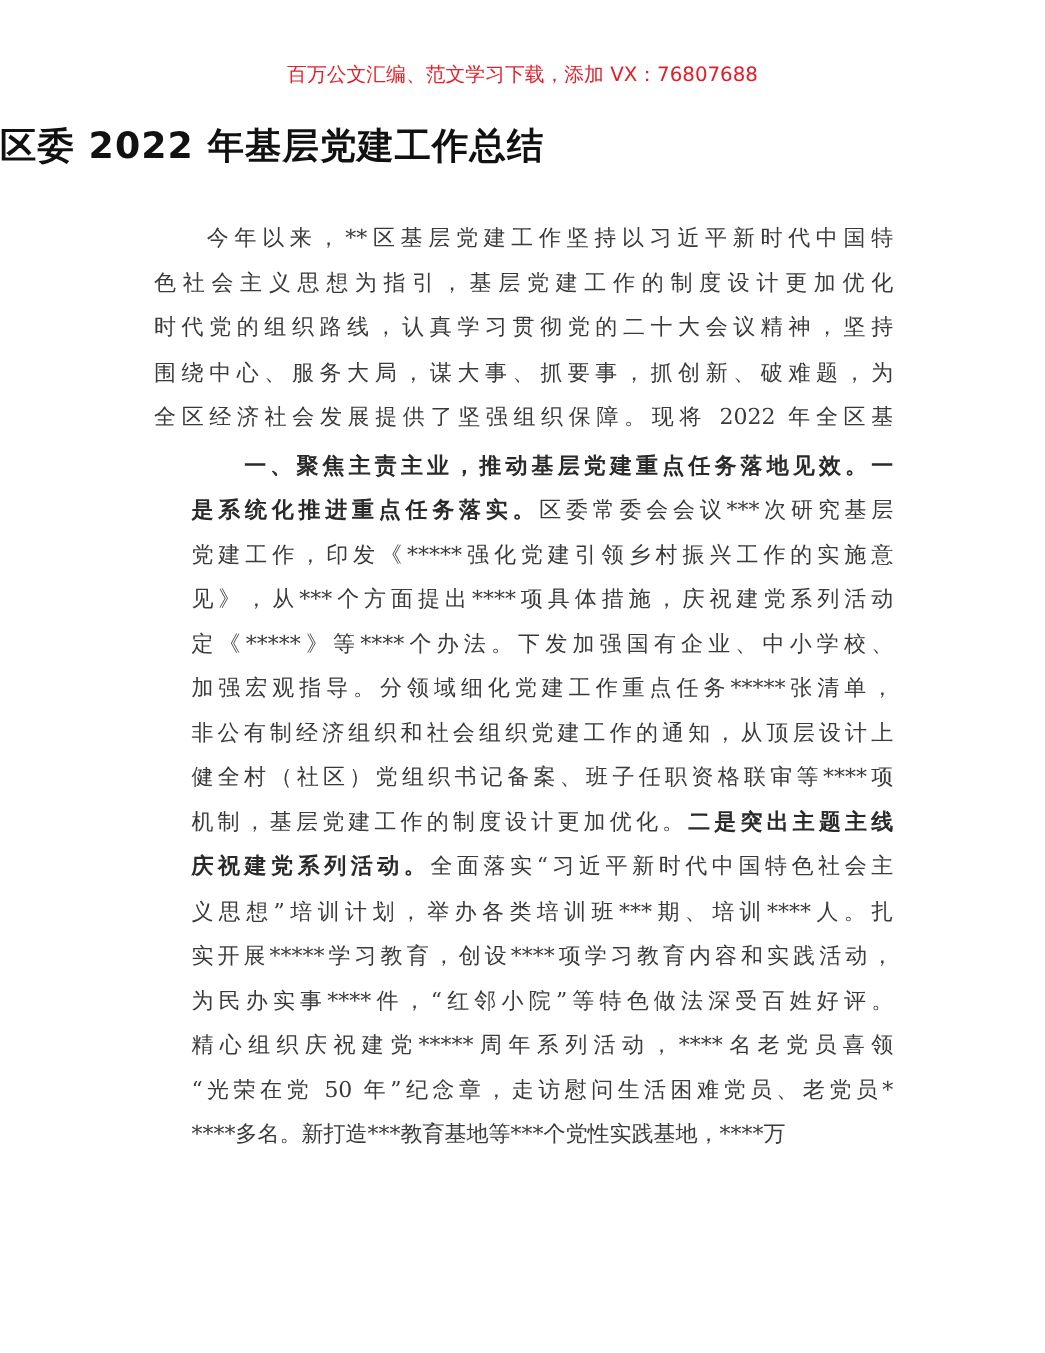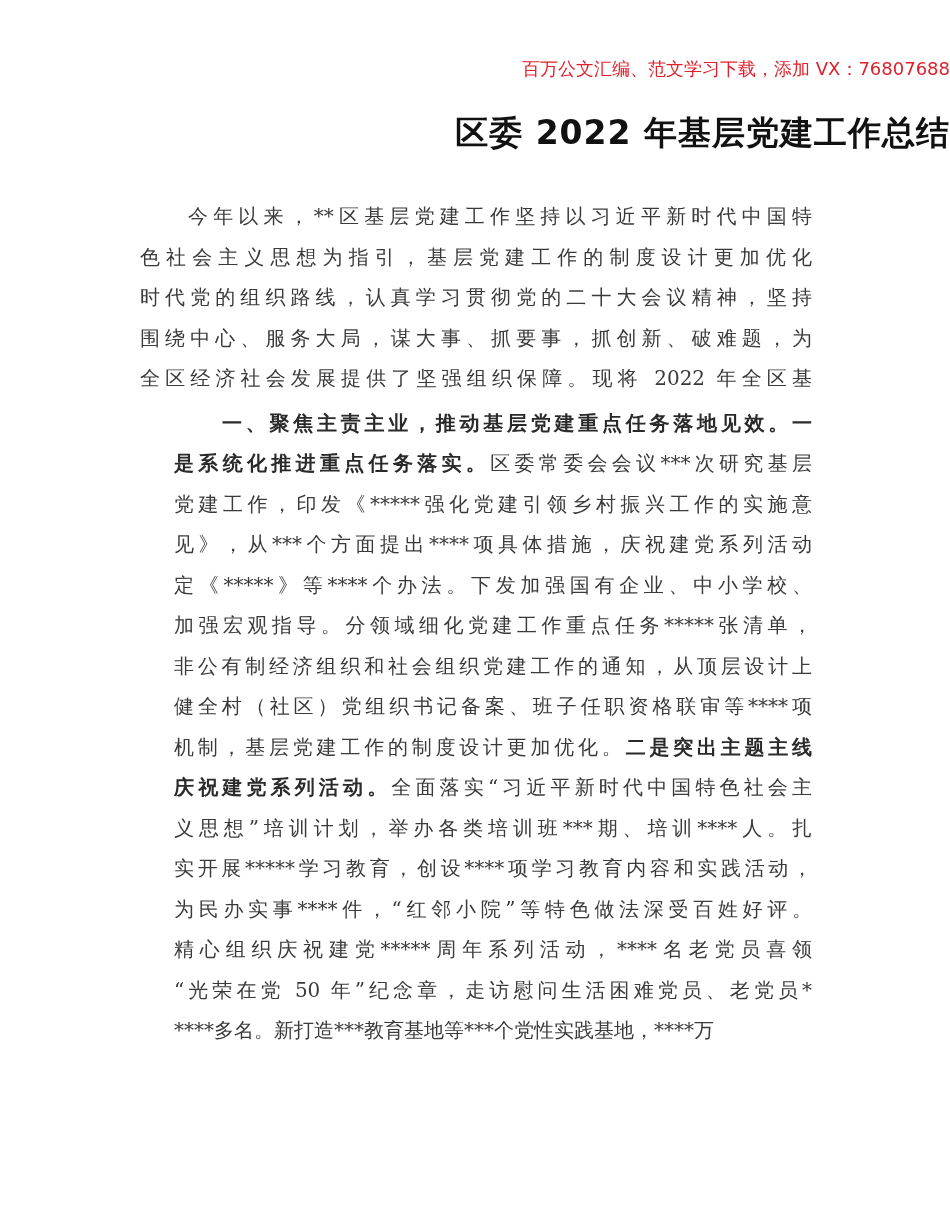--- a/index.html
+++ b/index.html
@@ -1,21 +1,21 @@
 <!DOCTYPE html>
 <html><head>
 <meta charset="utf-8">
 <style>
   html, body { margin: 0; padding: 0; background: #ffffff; }
   body { width: 950px; height: 1230px; position: relative; overflow: hidden;
          font-family: "DejaVu Serif", "Liberation Serif", serif; }
-  .watermark { position: absolute; top: 56px; left: 0; width: 950px; text-align: right;
+  .watermark { position: absolute; top: 56px; left: 0; width: 950px; text-align: center;
                color: #e0212b; font-family: "DejaVu Sans", "Liberation Sans", sans-serif;
                font-size: 18px; line-height: 26px; letter-spacing: 0; }
-  .title { position: absolute; top: 108px; left: 0; width: 950px; text-align: right;
+  .title { position: absolute; top: 108px; left: 0; width: 950px; text-align: left;
            color: #111111; font-family: "DejaVu Sans", "Liberation Sans", sans-serif;
            font-size: 33px; font-weight: bold; line-height: 50px; letter-spacing: 1px; }
   .body { position: absolute; top: 196px; left: 140px; width: 672px;
           color: #3a3a3a; font-size: 20px; line-height: 40.5px;
           text-align: justify; }
   .para { margin: 0 0 4px 0; text-indent: 48px; }
   .line { display: block; white-space: nowrap; text-align: justify; text-align-last: justify; height: 40.5px; }
   .line.last { text-align-last: left; }
   .b { font-weight: bold; color: #2a2a2a; font-family: "DejaVu Sans", "Liberation Sans", sans-serif; }
   .indent { padding-left: 48px; }

